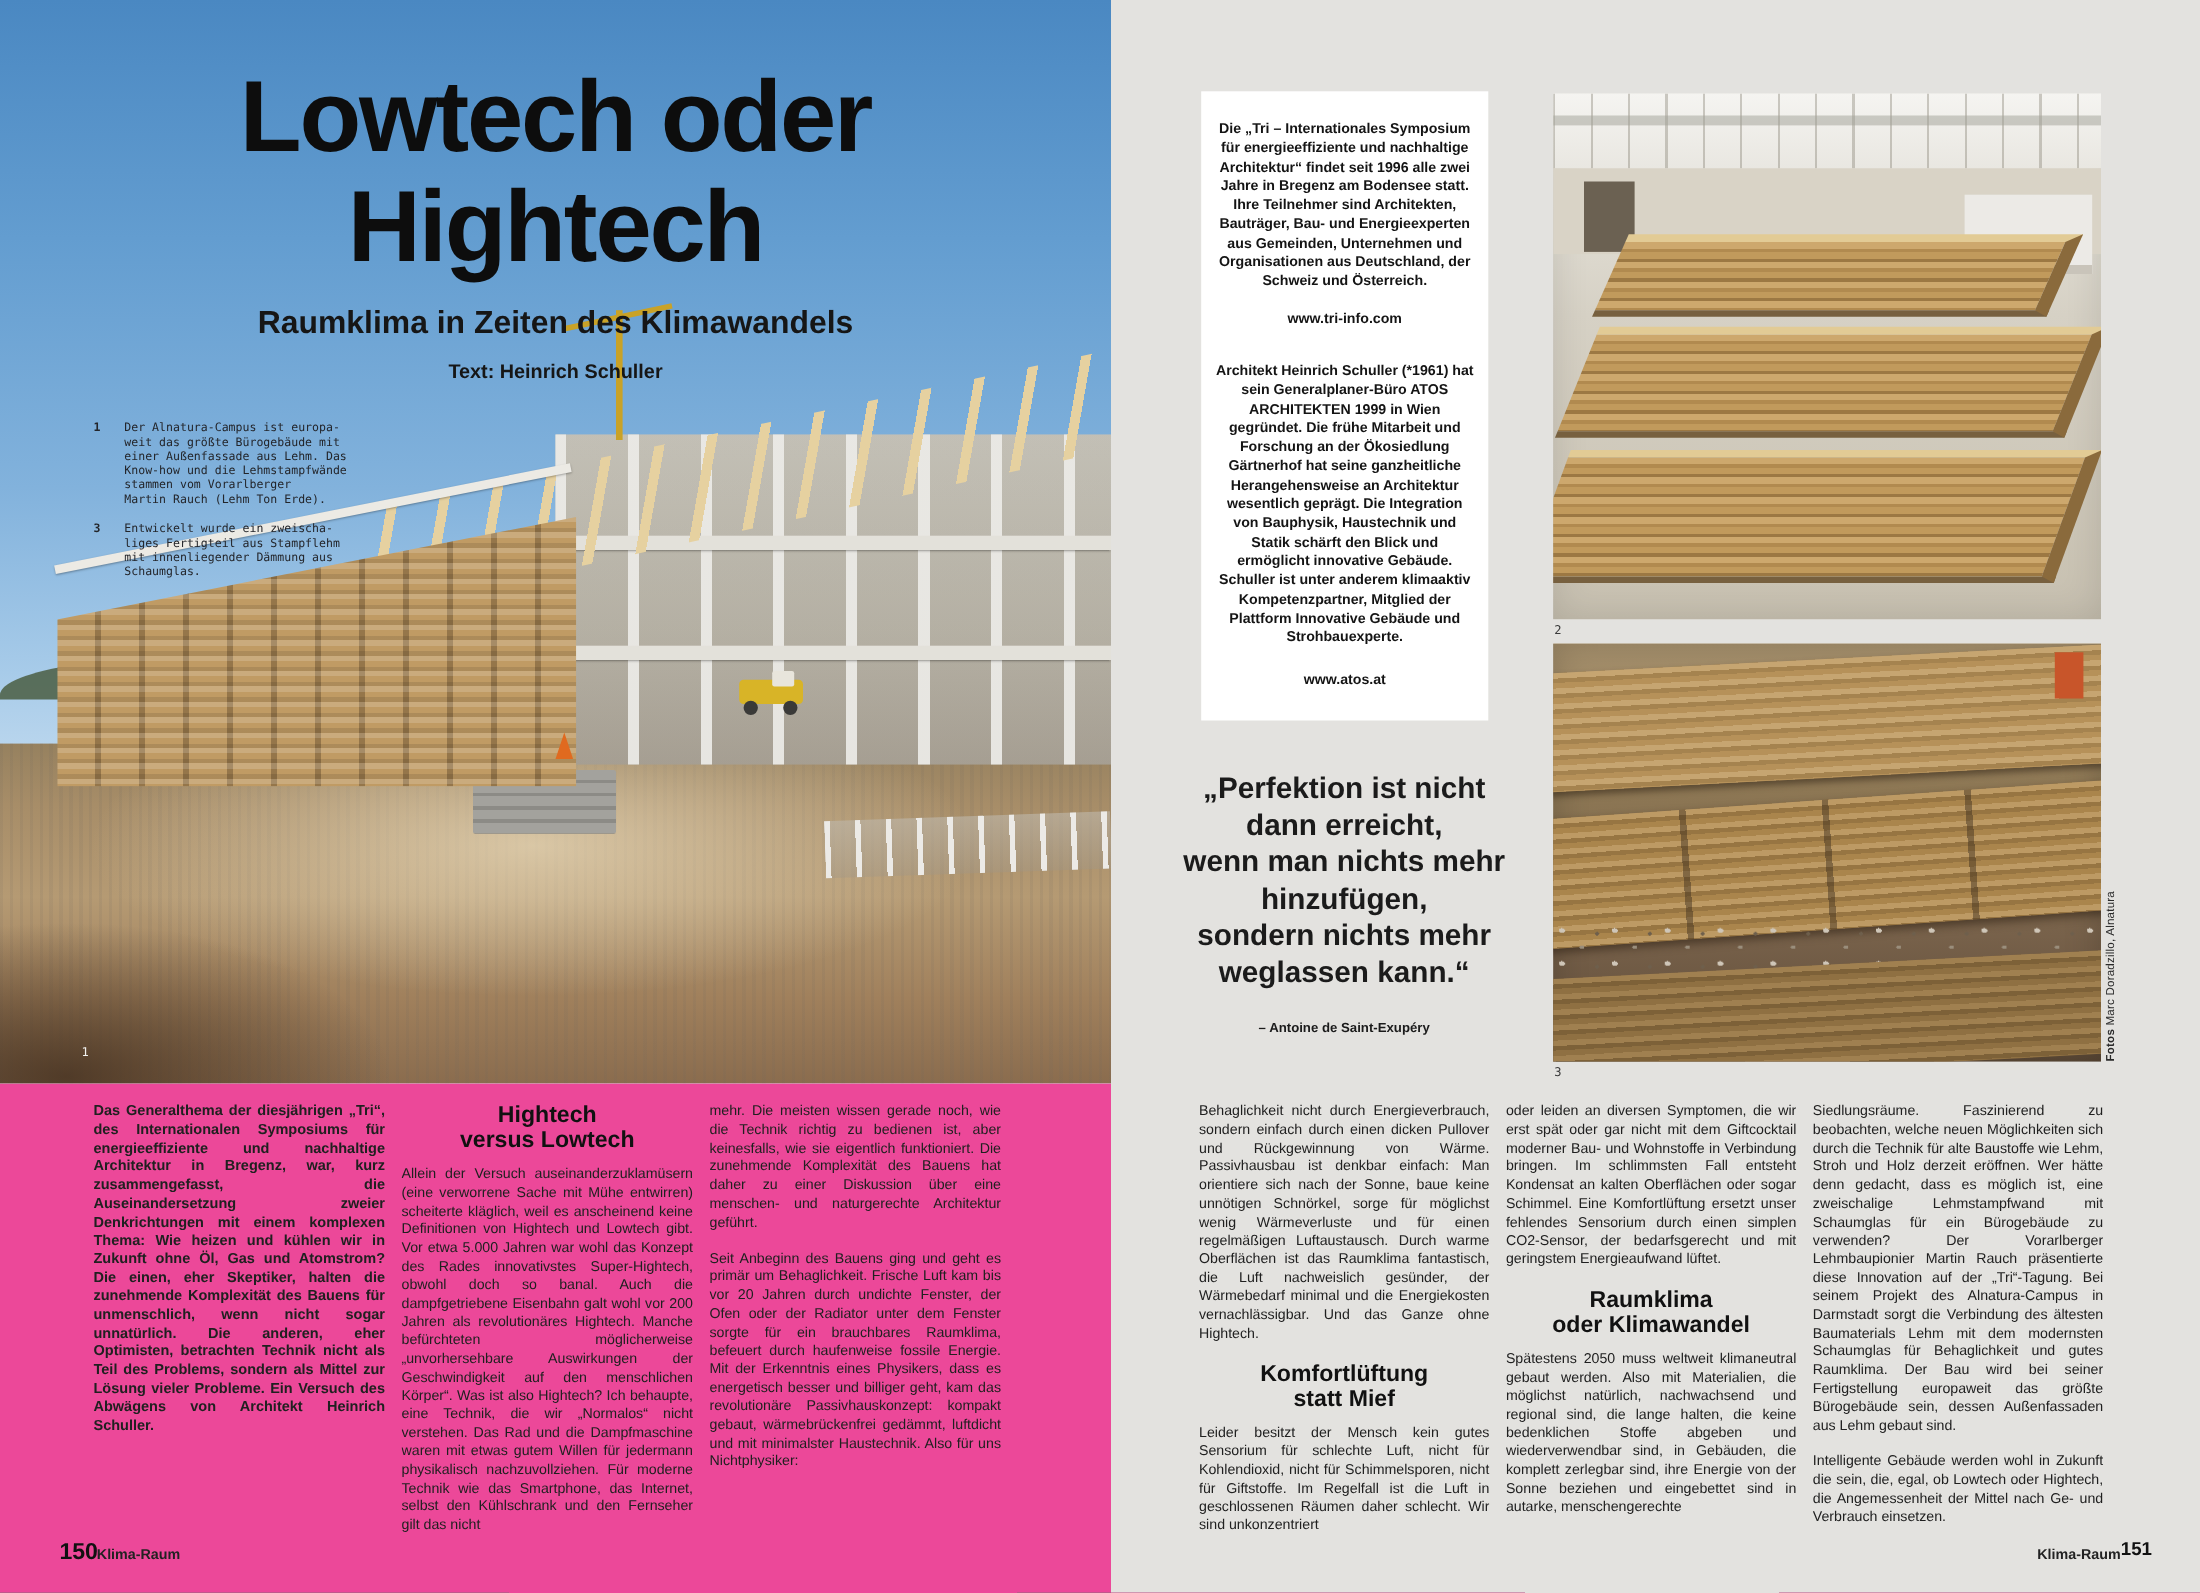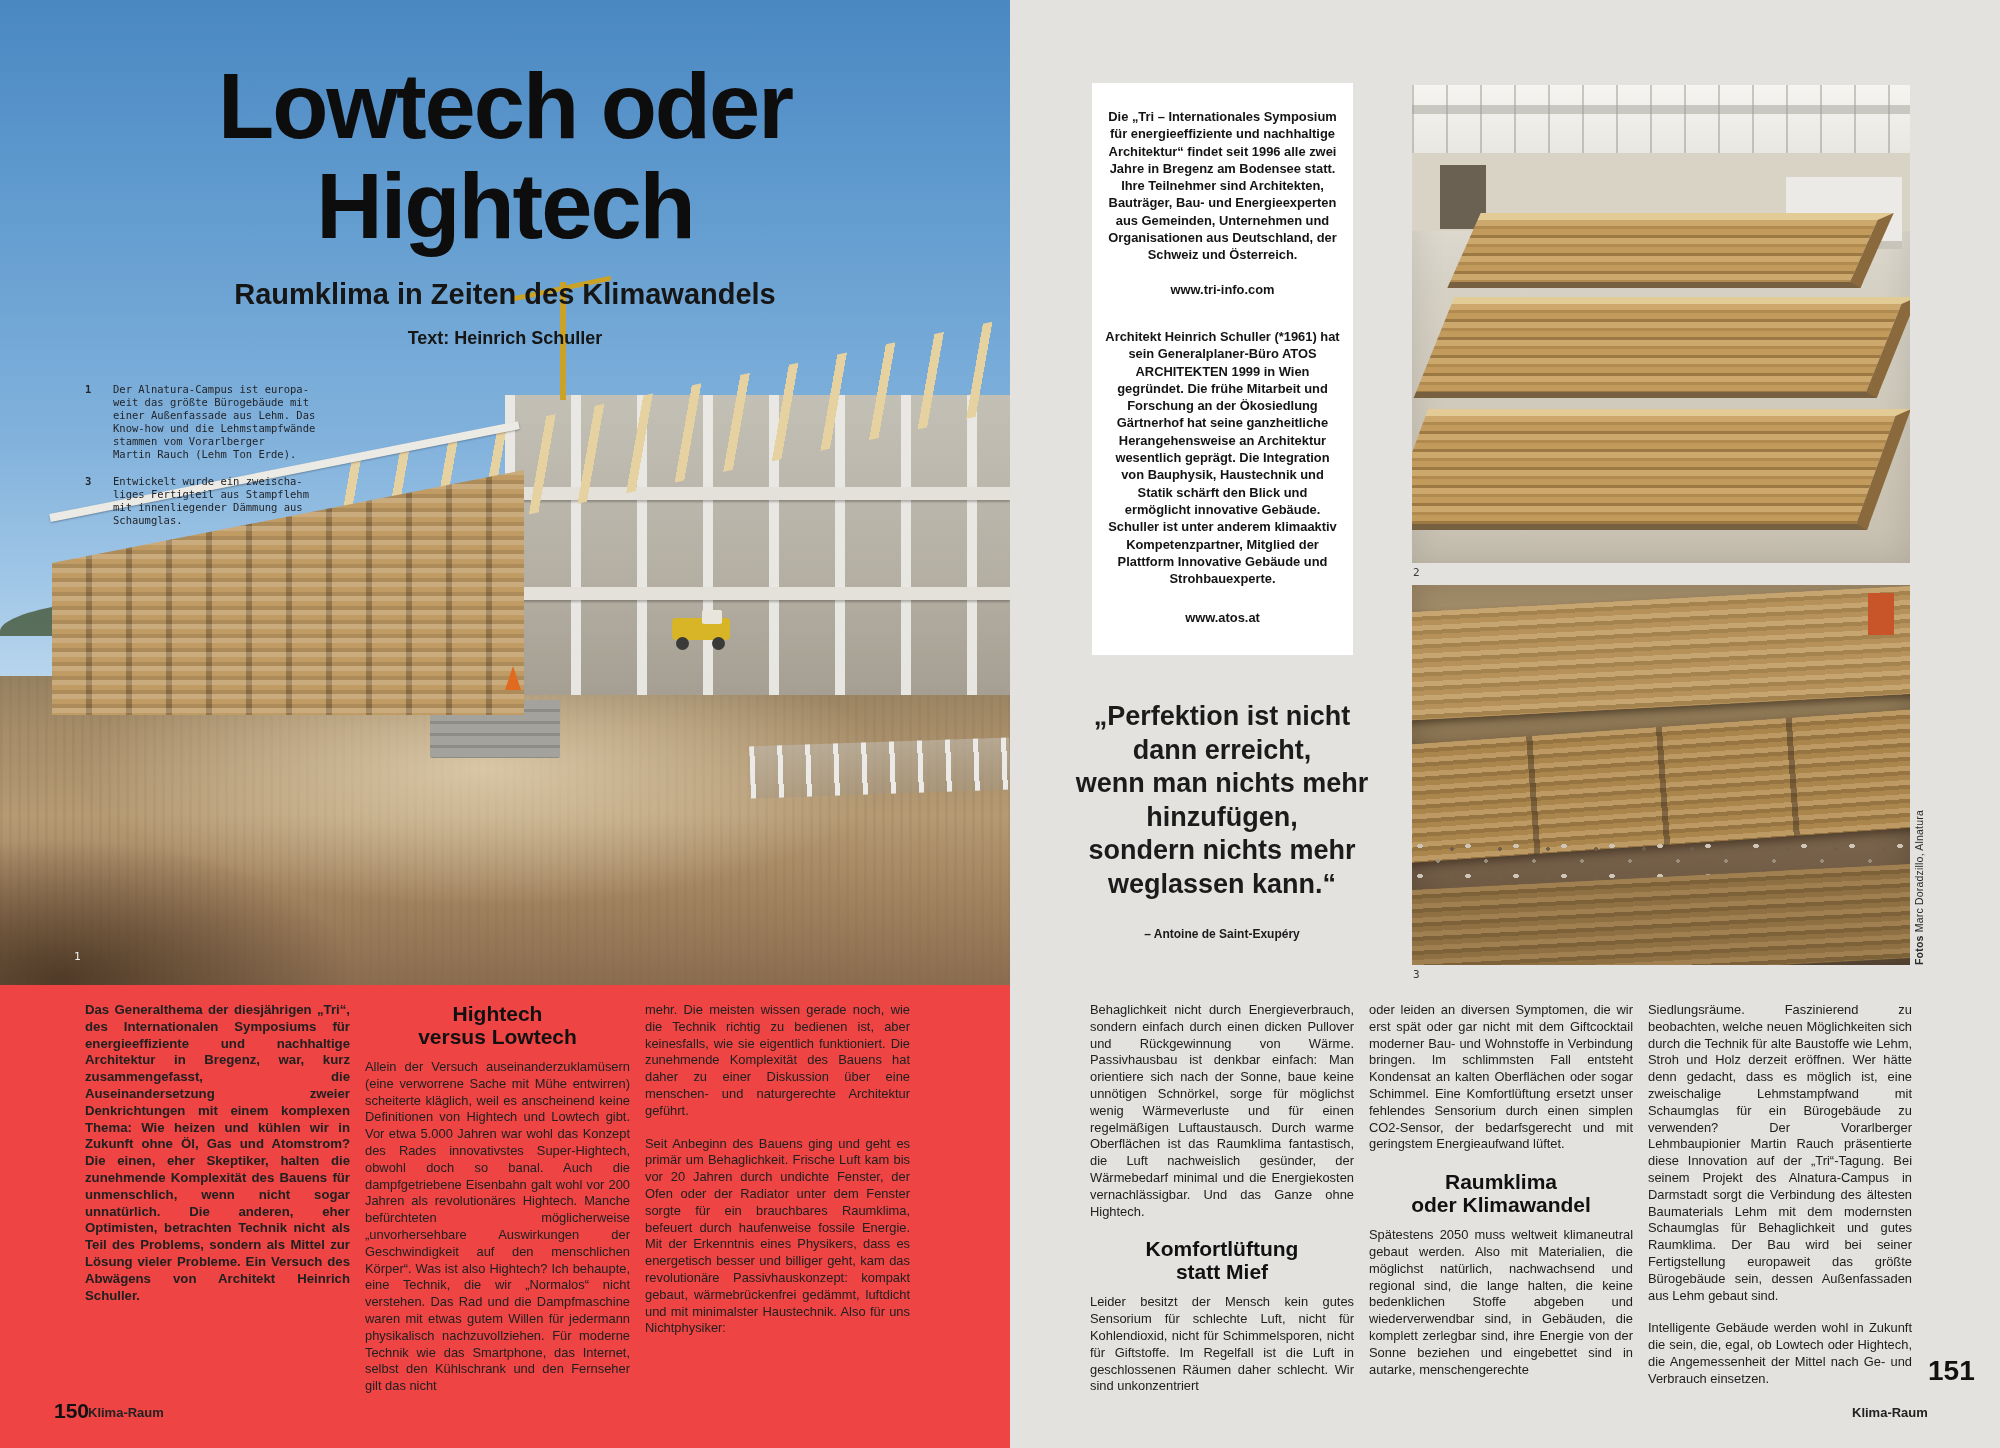--- a/index.html
+++ b/index.html
@@ -1,16 +1,16 @@
 <!DOCTYPE html>
 <html lang="de"><head>
 <meta charset="utf-8">
 <style>
   html,body{margin:0;padding:0;background:#777;}
-  .spread{position:relative;width:2000px;height:1448px;background:#ef4444;
+  .spread{position:relative;width:2000px;height:1448px;background:#ec4899;
     font-family:"Liberation Sans",sans-serif;color:#1f1f1f;overflow:hidden;}
 
   
   .page-right-bg{position:absolute;left:1010px;top:0;width:990px;height:1448px;background:#e3e2df;}
 
   
   .photo1{position:absolute;left:0;top:0;width:1010px;height:985px;overflow:hidden;
     background:linear-gradient(180deg,#4a88c2 0%,#639dd0 22%,#82b2dc 45%,#a7cbe9 62%,#cfe2f2 78%,#e6edf4 100%);}
   .p1-trees{position:absolute;left:0;top:592px;width:400px;height:44px;background:#4a5d42;
     border-radius:60% 40% 0 0/90% 70% 0 0;opacity:.85;}
@@ -136,21 +136,21 @@
   
   .credit{position:absolute;left:1913px;top:610px;height:355px;
     writing-mode:vertical-rl;transform:rotate(180deg);
     font-size:10.5px;letter-spacing:.2px;color:#2a2a2a;}
   .credit b{font-weight:700;}
 
   
   .folio-left{position:absolute;left:30px;top:1399px;font-size:21px;font-weight:700;color:#111;margin-left:24px;}
   .footer-label-left{position:absolute;left:88px;top:1405px;font-size:13px;font-weight:700;color:#222;}
   .footer-label-right{position:absolute;left:1852px;top:1405px;font-size:13px;font-weight:700;color:#222;}
-  .folio-right{position:absolute;left:1928px;top:1355px;font-size:28px;font-weight:700;color:#111;}
+  .folio-right{position:absolute;left:1928px;top:1399px;font-size:17px;font-weight:700;color:#111;}
 </style>
 </head>
 <body>
 
 <div class="spread">
 
   <div class="page-right-bg"></div>
 
   <div class="photo1">
     <div class="p1-trees"></div>

